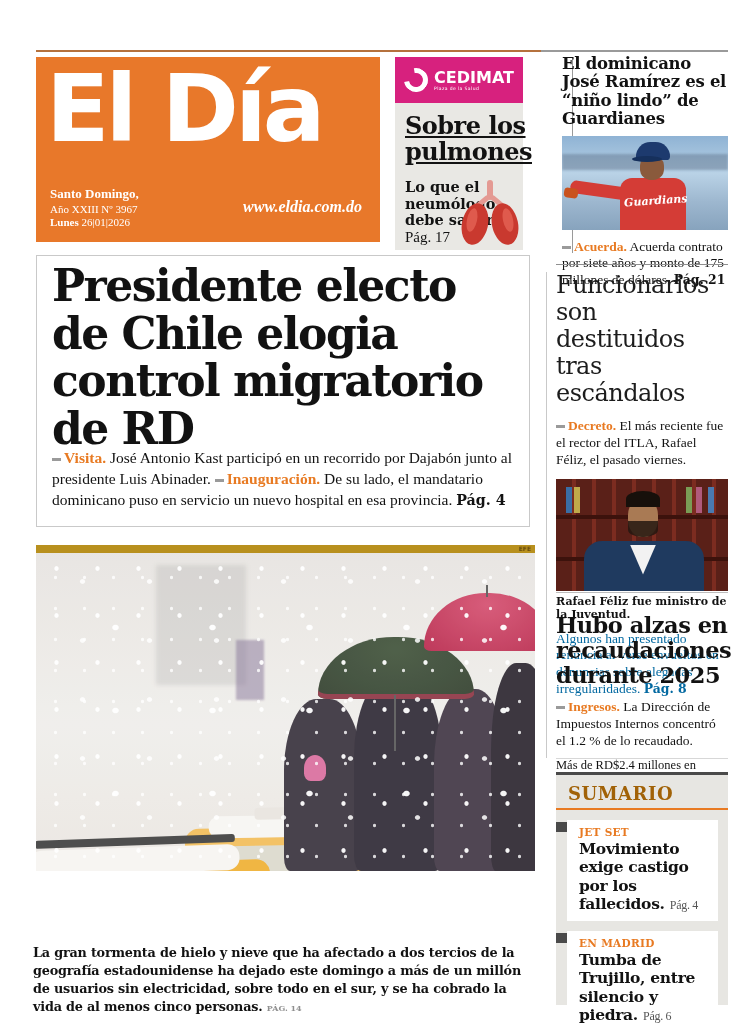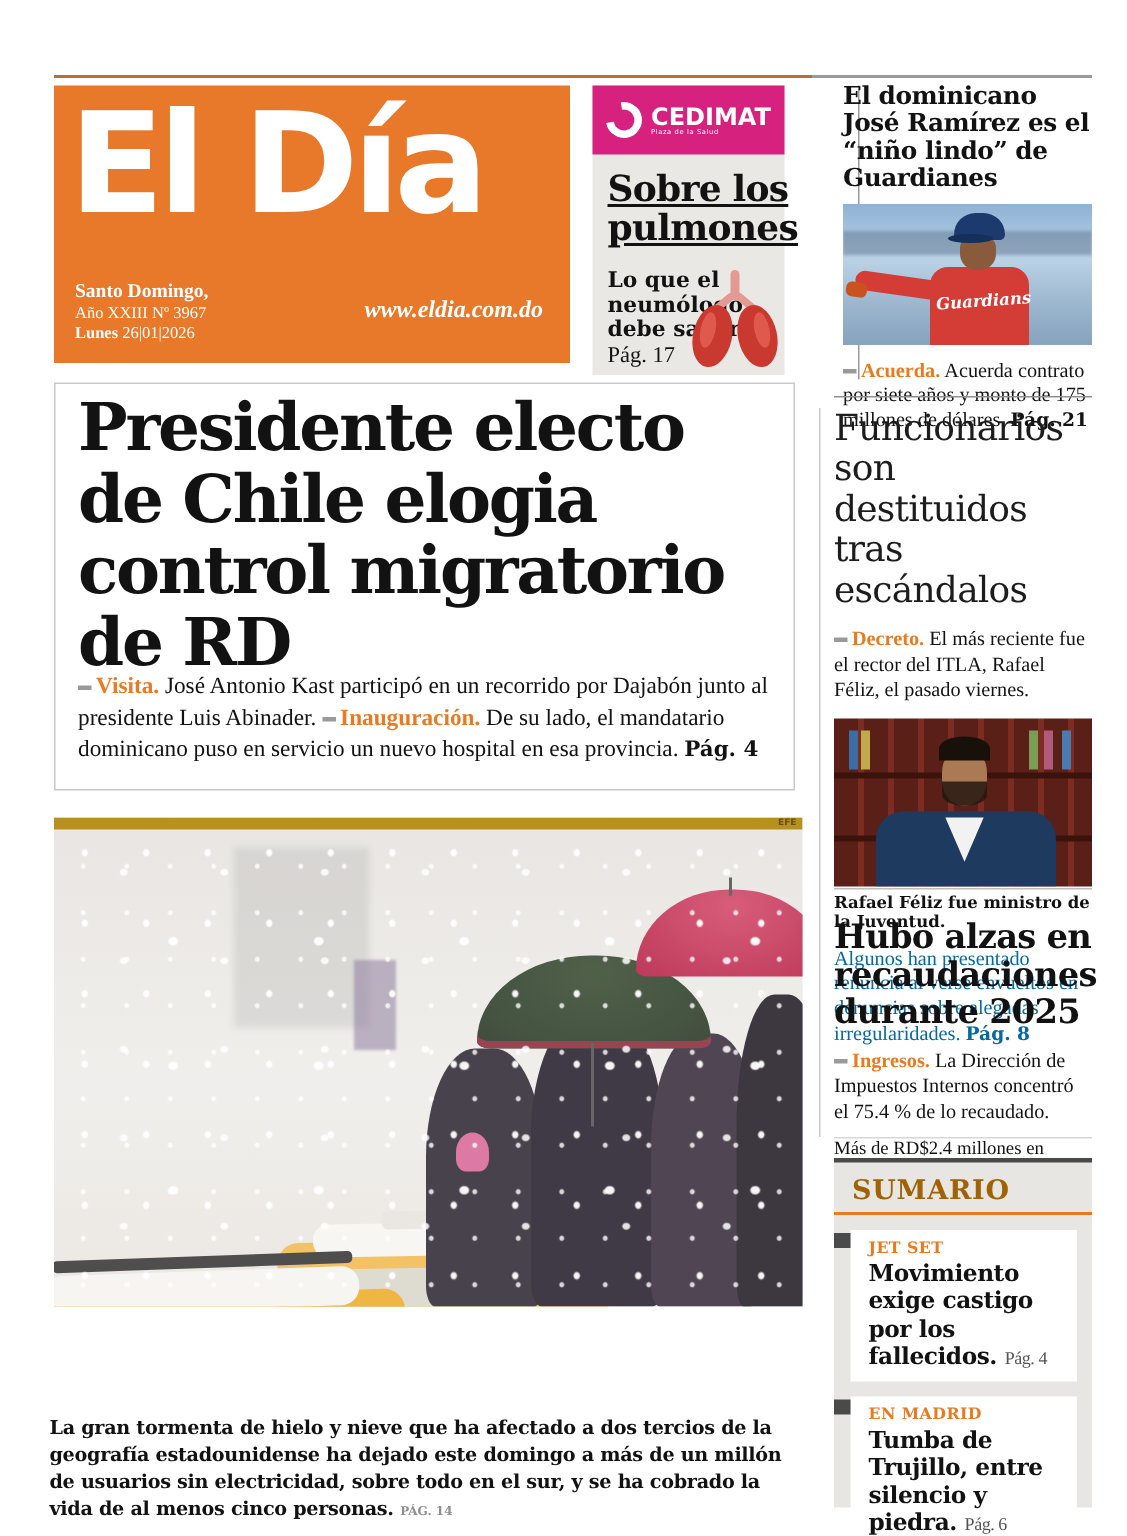--- a/index.html
+++ b/index.html
@@ -251,21 +251,21 @@
       <span class="pageref">Pág. 8</span>
     </div>
   </div>
 
   <div class="abs hr-right-1"></div>
 
   <div class="abs rstory2">
     <div class="r-hl-bold">Hubo alzas en recaudaciones durante 2025</div>
     <div class="rstory2-kick">
       <span class="dash"></span><span class="kick">Ingresos.</span>
-      <span>La Dirección de Impuestos Internos concentró el 75.4 % de lo recaudado.</span>
+      <span>La Dirección de Impuestos Internos concentró el 1.2 % de lo recaudado.</span>
     </div>
     <div class="rstory2-foot">
       <span>Más de RD$2.4 millones en ingresos y un fuerte empuje a la minería.</span>
       <span class="pageref">Pág. 13</span>
     </div>
   </div>
 
   <div class="abs hr-right-2"></div>
 
   <div class="abs sumario">

